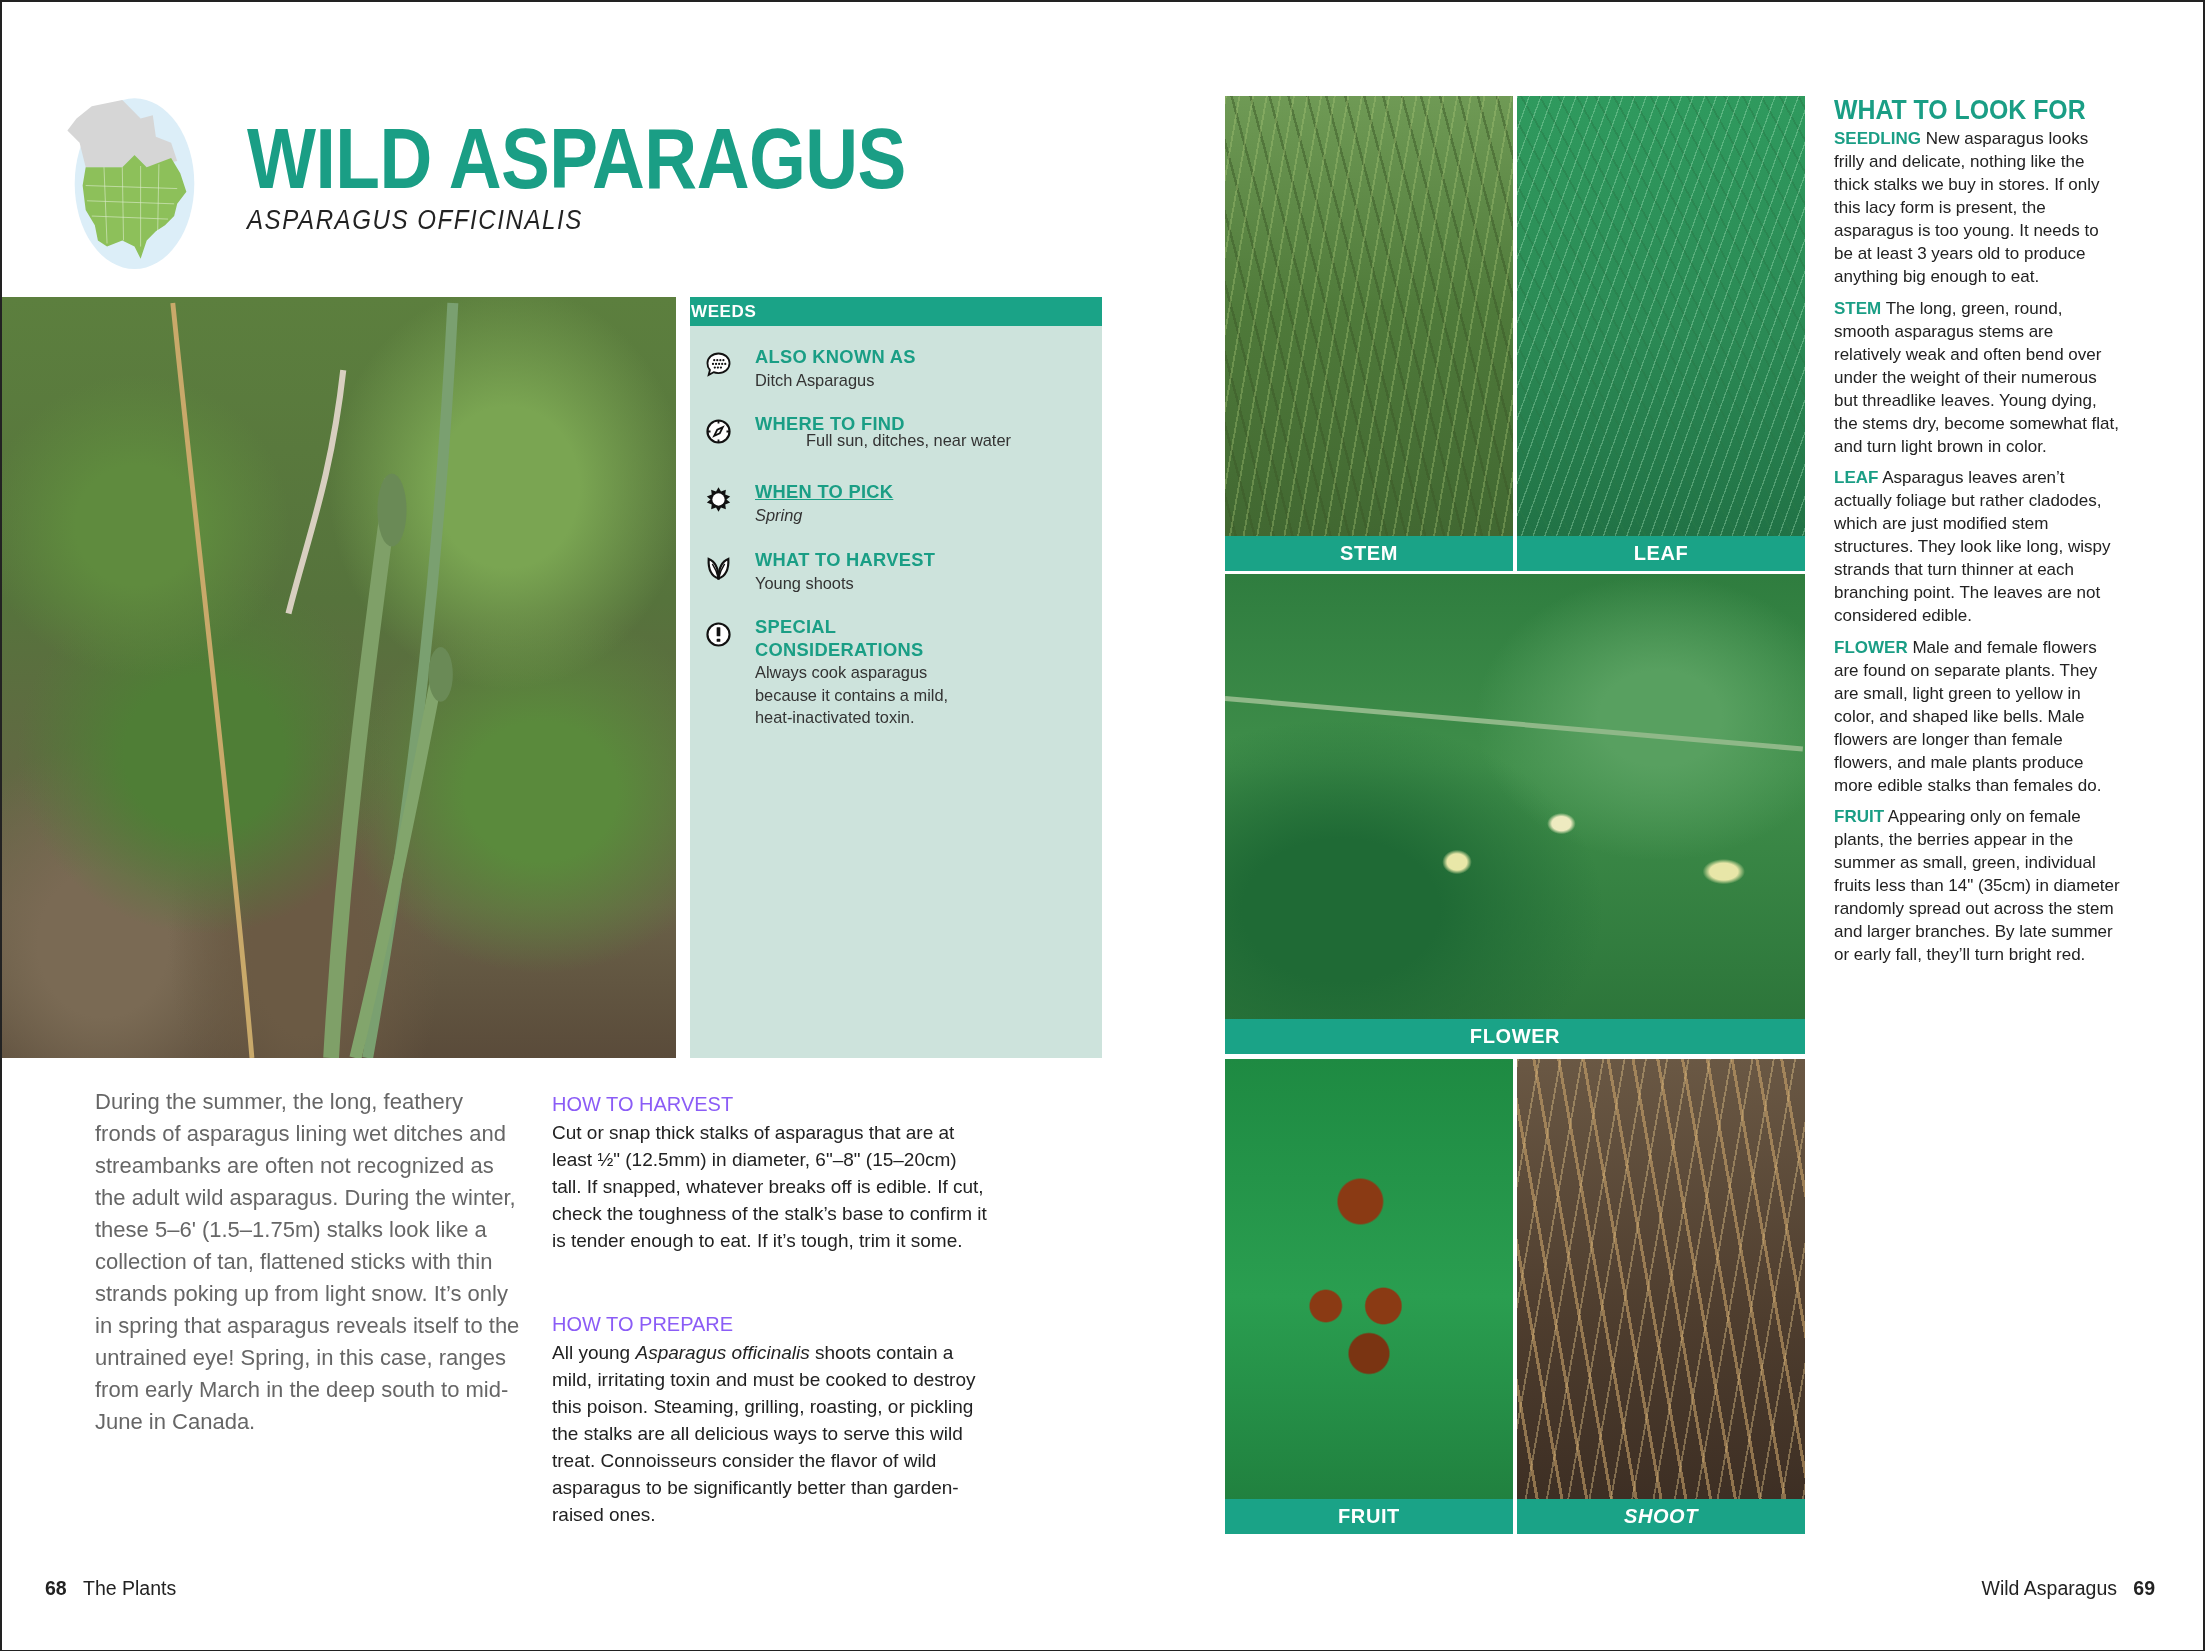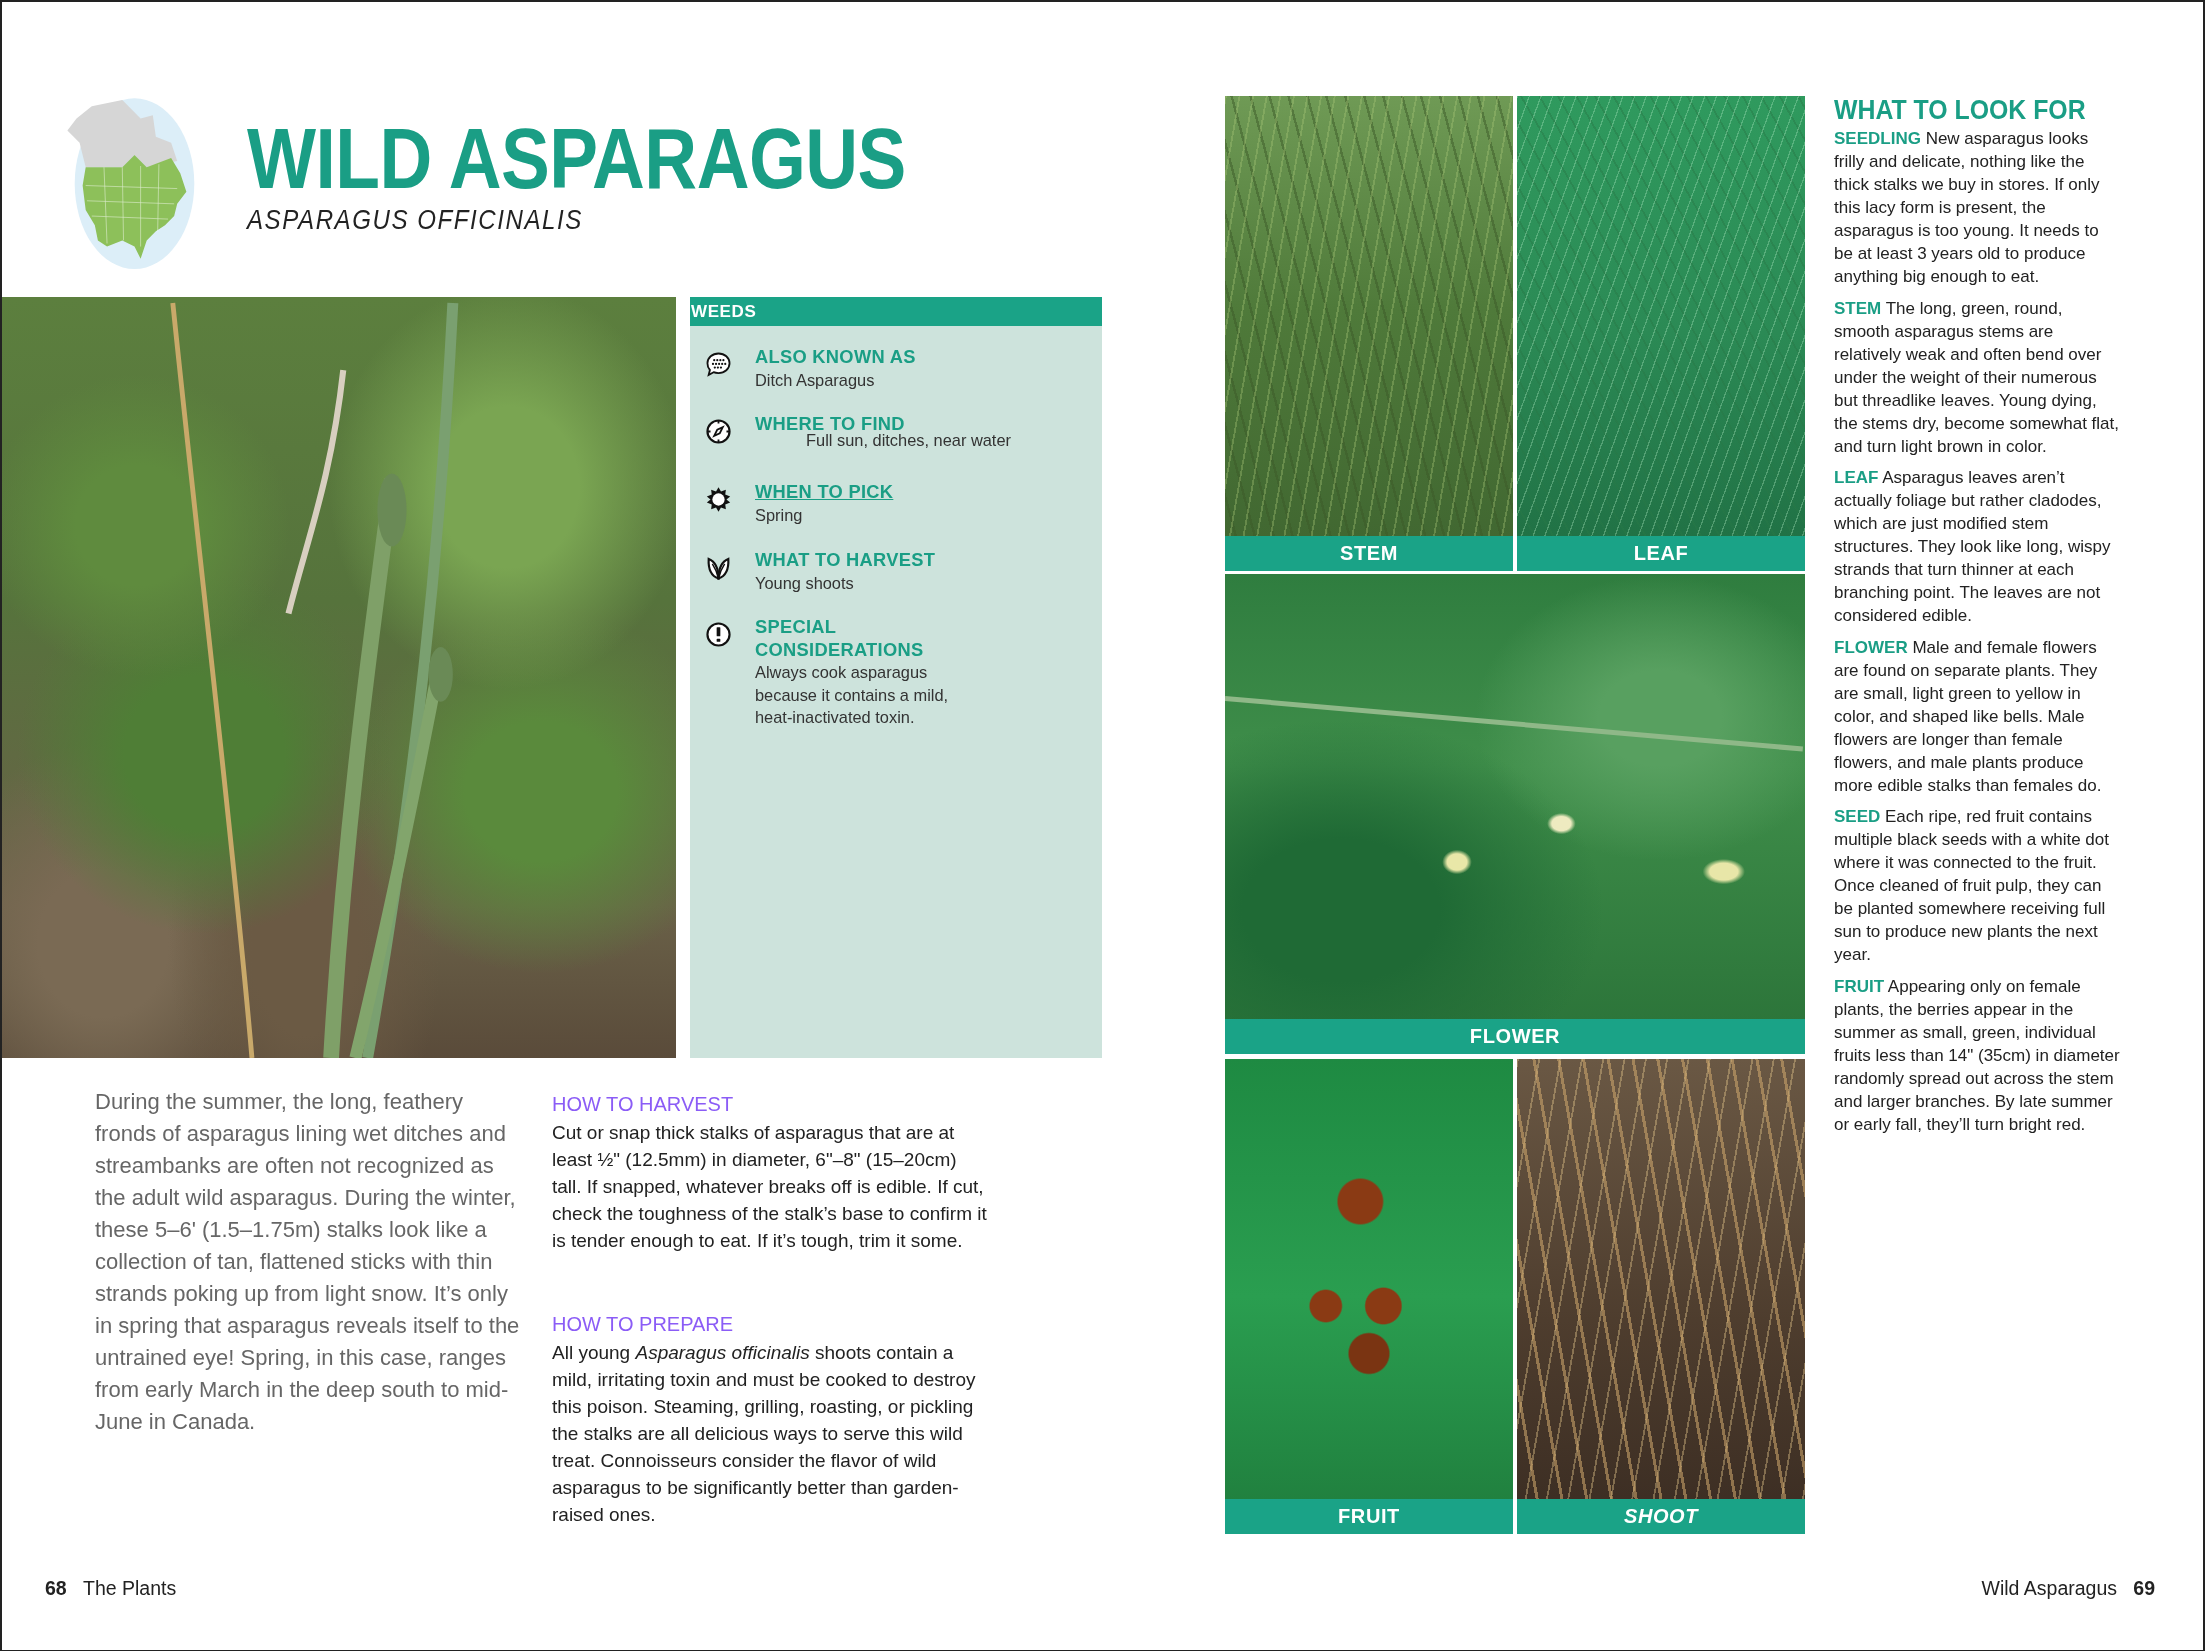--- a/index.html
+++ b/index.html
@@ -185,21 +185,21 @@
     <div class="info-label" style="top:0;">WHERE TO FIND</div>
     <div class="info-value" style="top:16px;text-align:right;">Full sun, ditches, near water</div>
   </div>
 
   <div class="info-item" style="top:184px;">
     <svg class="info-icon" style="top:4.9px;" viewBox="0 0 44 44">
       <polygon points="22,2 26,9 34,6 33,14 41,17 35,22 41,27 33,30 34,38 26,35 22,42 18,35 10,38 11,30 3,27 9,22 3,17 11,14 10,6 18,9" fill="#111"></polygon>
       <circle cx="22" cy="22" r="10" fill="#fff"></circle>
     </svg>
     <div class="info-label" style="top:0;text-decoration:underline;">WHEN TO PICK</div>
-    <div class="info-value" style="top:22.5px;">Spring</div>
+    <div class="info-value" style="top:22.5px;font-style:italic;">Spring</div>
   </div>
 
   <div class="info-item" style="top:252px;">
     <svg class="info-icon" style="top:4.9px;" viewBox="0 0 44 44">
       <path d="M22 40 C 10 36 5 26 6 8 C 16 12 22 22 22 40 Z" fill="#fff" stroke="#111" stroke-width="3.5"></path>
       <path d="M22 40 C 34 36 39 26 38 8 C 28 12 22 22 22 40 Z" fill="#fff" stroke="#111" stroke-width="3.5"></path>
       <path d="M22 40 C 20 30 16 22 12 16" stroke="#111" stroke-width="2.5" fill="none"></path>
       <path d="M22 40 C 24 30 28 22 32 16" stroke="#111" stroke-width="2.5" fill="none"></path>
     </svg>
     <div class="info-label" style="top:0;">WHAT TO HARVEST</div>
@@ -245,21 +245,20 @@
 <div class="abs photo p-shoot">
   <div class="cap">SHOOT</div>
 </div>
 
 <div class="abs look-col">
   <div class="look-h">WHAT TO LOOK FOR</div>
   <p class="look-p"><span class="look-k">SEEDLING</span> <span>New asparagus looks frilly and delicate, nothing like the thick stalks we buy in stores. If only this lacy form is present, the asparagus is too young. It needs to be at least 3 years old to produce anything big enough to eat.</span></p>
   <p class="look-p"><span class="look-k">STEM</span> <span>The long, green, round, smooth asparagus stems are relatively weak and often bend over under the weight of their numerous but threadlike leaves. Young dying, the stems dry, become somewhat flat, and turn light brown in color.</span></p>
   <p class="look-p"><span class="look-k">LEAF</span> <span>Asparagus leaves aren’t actually foliage but rather cladodes, which are just modified stem structures. They look like long, wispy strands that turn thinner at each branching point. The leaves are not considered edible.</span></p>
   <p class="look-p"><span class="look-k">FLOWER</span> <span>Male and female flowers are found on separate plants. They are small, light green to yellow in color, and shaped like bells. Male flowers are longer than female flowers, and male plants produce more edible stalks than females do.</span></p>
-  <p class="look-p"><span class="look-k">SEED</span> <span>Each ripe, red fruit contains multiple black seeds with a white dot where it was connected to the fruit. Once cleaned of fruit pulp, they can be planted somewhere receiving full sun to produce new plants the next year.</span></p>
   <p class="look-p"><span class="look-k">FRUIT</span> <span>Appearing only on female plants, the berries appear in the summer as small, green, individual fruits less than 14" (35cm) in diameter randomly spread out across the stem and larger branches. By late summer or early fall, they’ll turn bright red.</span></p>
 </div>
 
 <div class="abs foot-left">
   <span class="pgnum">68</span>&nbsp;&nbsp;&nbsp;<span>The Plants</span>
 </div>
 <div class="abs foot-right">
   <span>Wild Asparagus</span>&nbsp;&nbsp;&nbsp;<span class="pgnum">69</span>
 </div>
 

